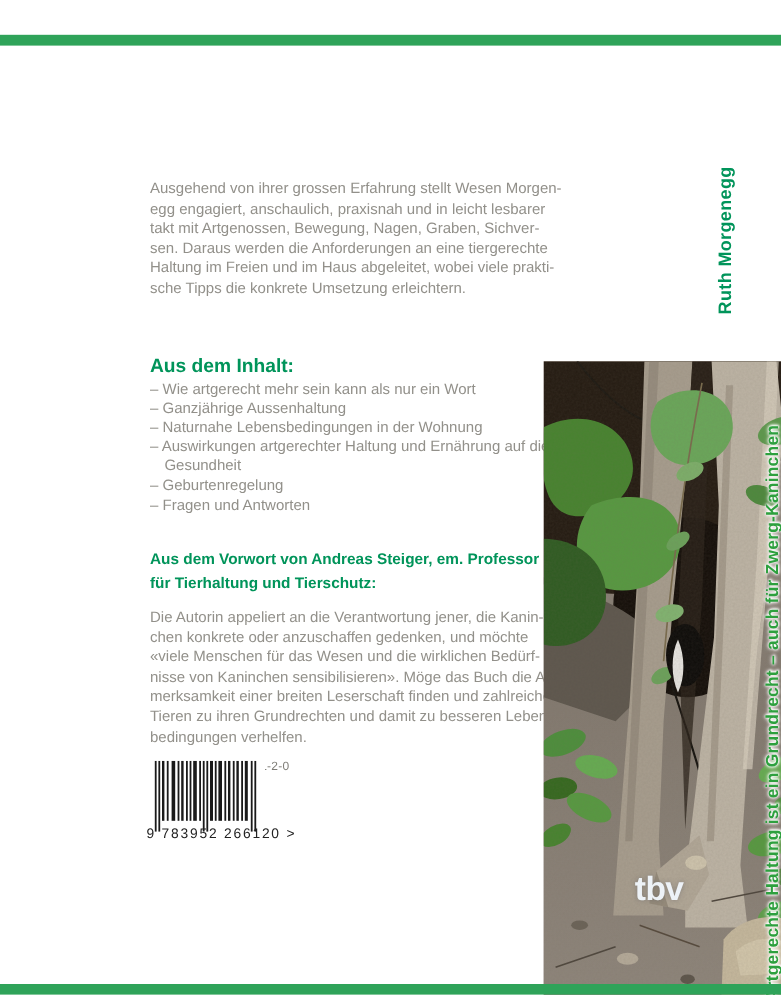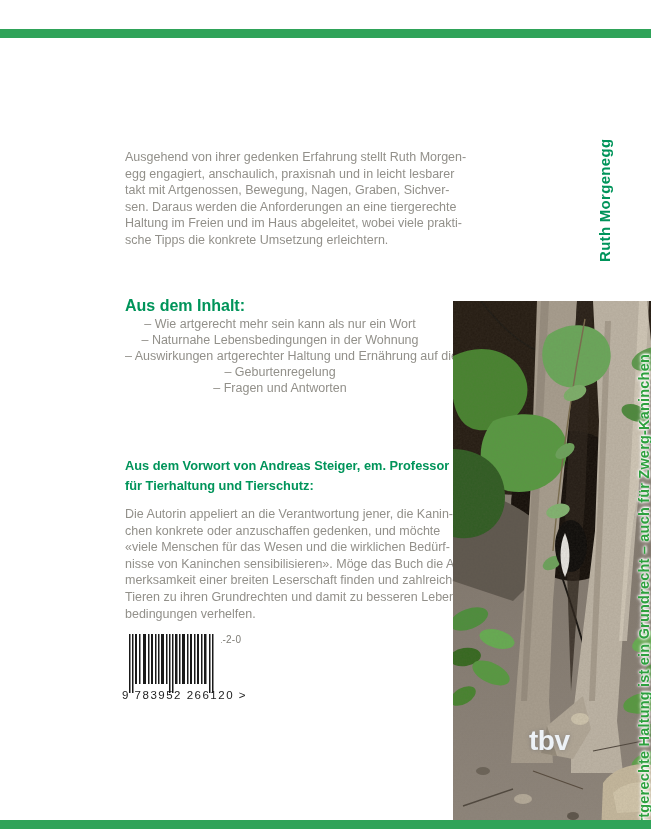--- a/index.html
+++ b/index.html
@@ -13,21 +13,21 @@
   .author-vertical{
     position:absolute;left:596px;top:142px;height:120px;
     writing-mode:vertical-rl;transform:rotate(180deg);
     color:#00945a;font-size:15px;font-weight:bold;letter-spacing:.3px;white-space:nowrap;
   }
 
   .col{position:absolute;left:125px;width:310px;color:#92908a;}
   .pline{display:block;font-size:12.5px;line-height:16.6px;white-space:nowrap;}
   #intro{top:149px;}
   #inhalt-heading{top:297px;color:#00945a;font-weight:bold;font-size:16px;}
-  #inhalt-list{top:316px;text-align:center;}
+  #inhalt-list{top:316px;}
   #inhalt-list .pline{line-height:16.1px;}
   #inhalt-list .cont{padding-left:12px;}
   #vorwort-heading{top:456px;color:#00945a;font-weight:bold;}
   #vorwort-heading .pline{font-size:12.8px;line-height:19.5px;}
   #quote{top:506px;}
 
   #isbn-label{top:634px;font-size:10px;color:#7e7c76;letter-spacing:.2px;}
   #barcode{position:absolute;left:125px;top:634px;width:96px;}
   #barcode svg{display:block;}
   .barcode-digits{position:absolute;left:-3px;top:55px;width:110px;font-size:11.5px;color:#222;
@@ -51,33 +51,35 @@
 </head>
 <body>
 
 <div class="page">
 
   <div class="accent-bar top"></div>
 
   <div class="author-vertical">Ruth Morgenegg</div>
 
   <div class="col" id="intro">
-    <span class="pline">Ausgehend von ihrer gedenken Erfahrung stellt Ruth Morgen-</span>
+    <span class="pline">Ausgehend von ihrer grossen Erfahrung stellt Wesen Morgen-</span>
     <span class="pline">egg engagiert, anschaulich, praxisnah und in leicht lesbarer</span>
     <span class="pline">takt mit Artgenossen, Bewegung, Nagen, Graben, Sichver-</span>
     <span class="pline">sen. Daraus werden die Anforderungen an eine tiergerechte</span>
     <span class="pline">Haltung im Freien und im Haus abgeleitet, wobei viele prakti-</span>
     <span class="pline">sche Tipps die konkrete Umsetzung erleichtern.</span>
   </div>
 
   <div class="col" id="inhalt-heading">Aus dem Inhalt:</div>
   <div class="col" id="inhalt-list">
     <span class="pline">– Wie artgerecht mehr sein kann als nur ein Wort</span>
+    <span class="pline">– Ganzjährige Aussenhaltung</span>
     <span class="pline">– Naturnahe Lebensbedingungen in der Wohnung</span>
     <span class="pline">– Auswirkungen artgerechter Haltung und Ernährung auf die</span>
+    <span class="pline cont">Gesundheit</span>
     <span class="pline">– Geburtenregelung</span>
     <span class="pline">– Fragen und Antworten</span>
   </div>
 
   <div class="col" id="vorwort-heading">
     <span class="pline">Aus dem Vorwort von Andreas Steiger, em. Professor</span>
     <span class="pline">für Tierhaltung und Tierschutz:</span>
   </div>
 
   <div class="col" id="quote">

